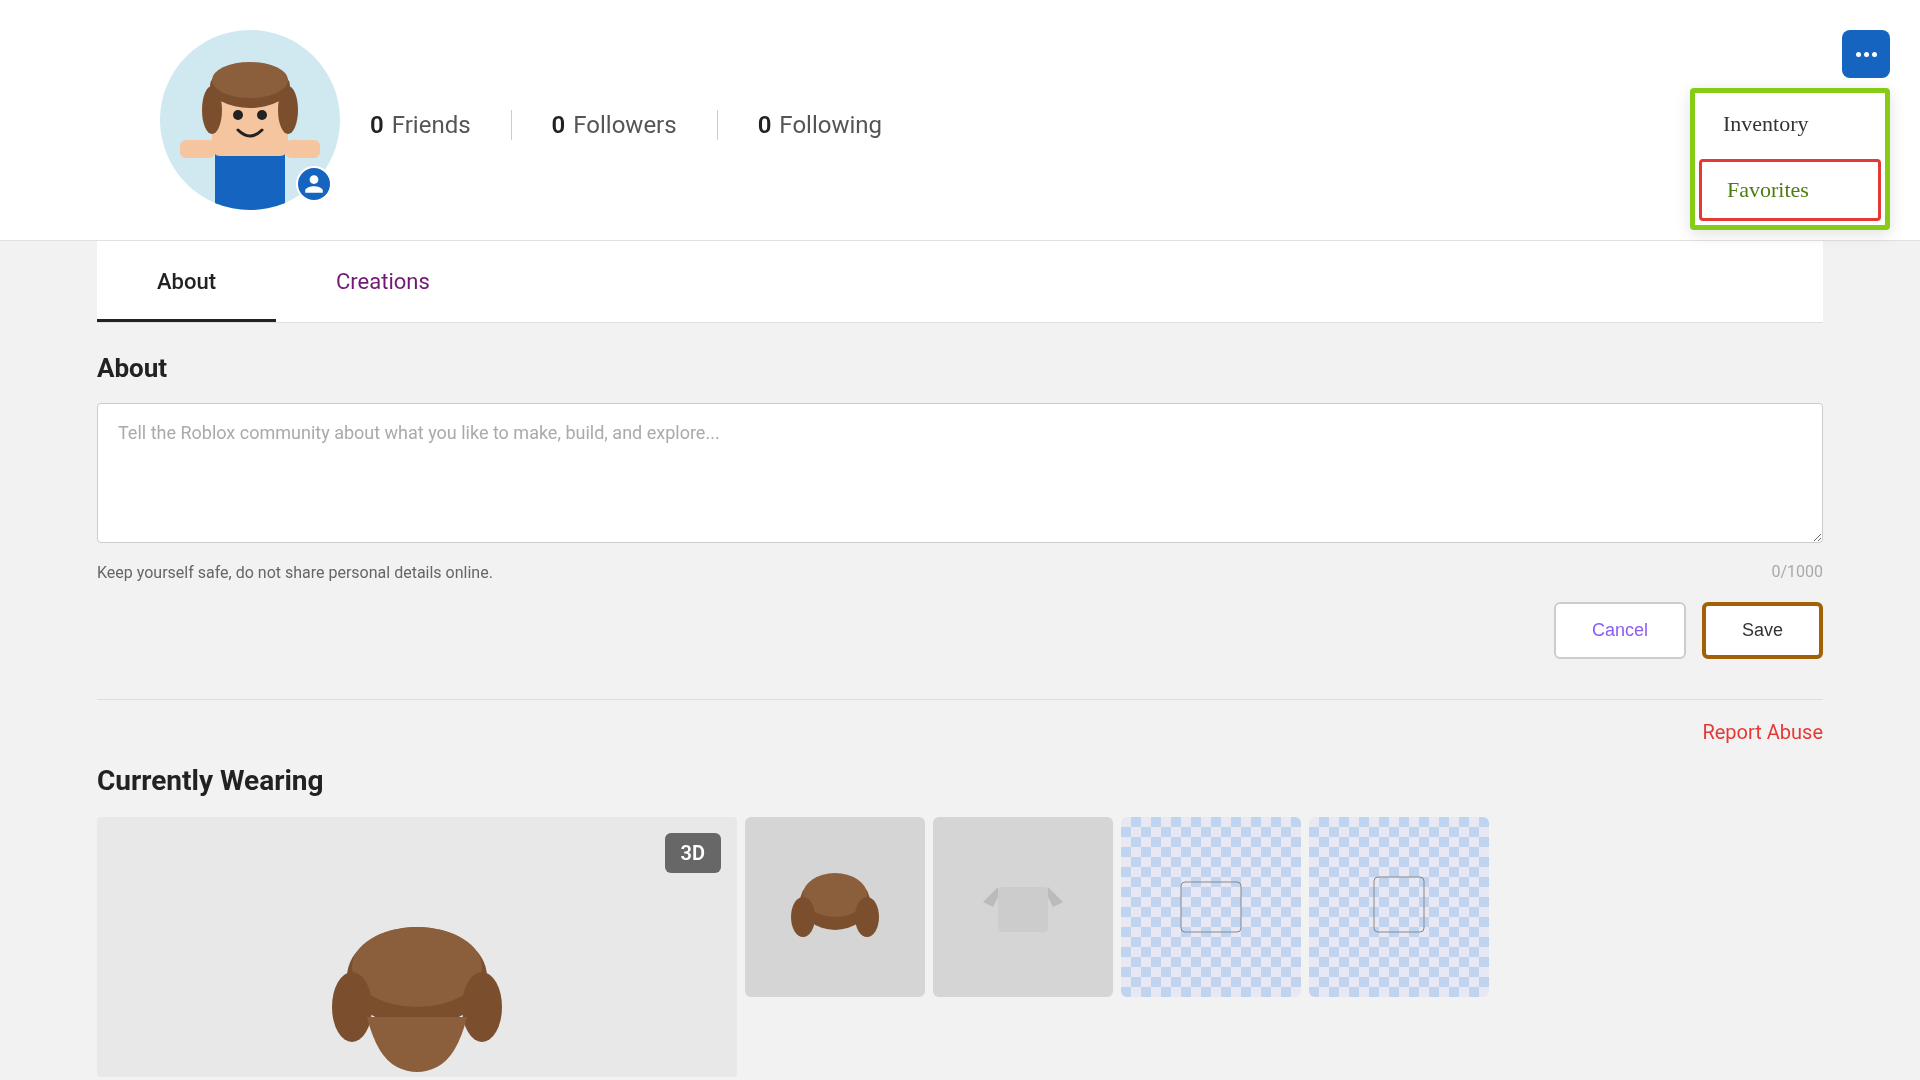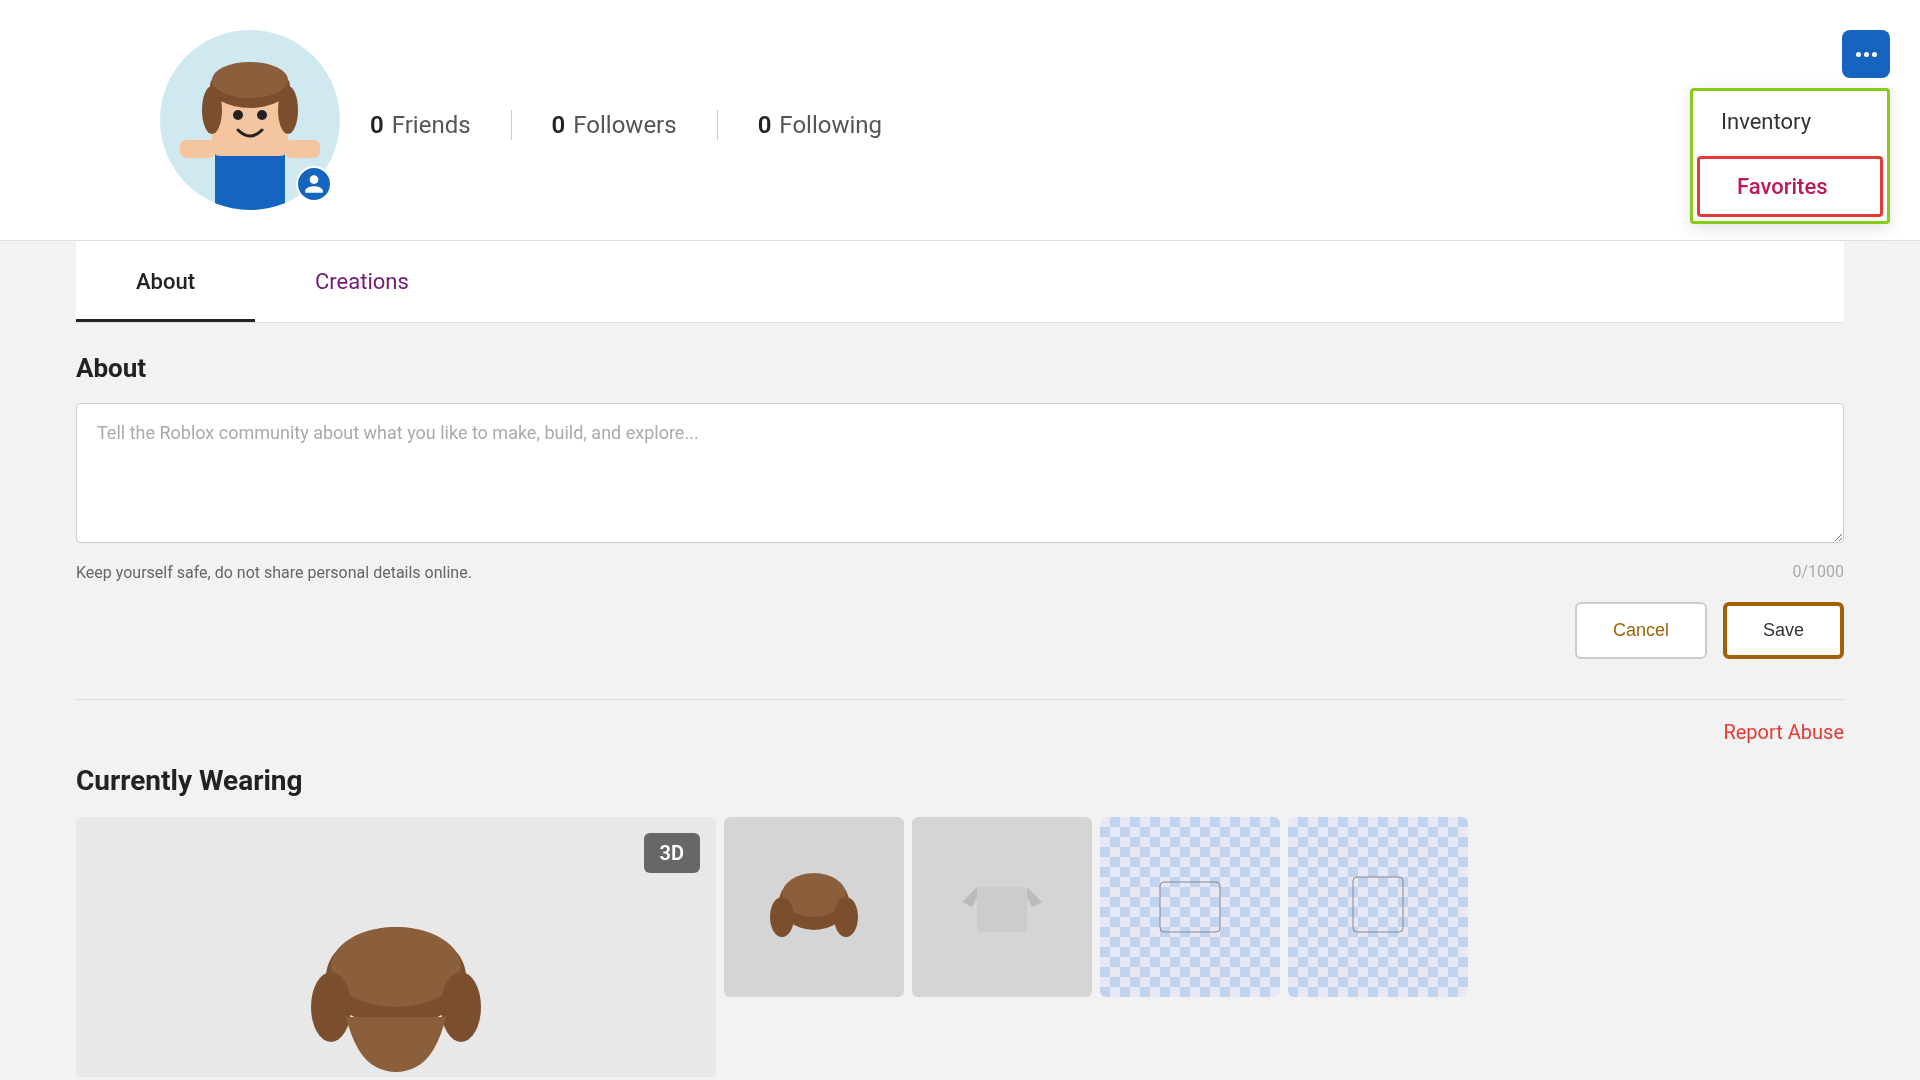--- a/index.html
+++ b/index.html
@@ -120,48 +120,49 @@
       background: #fff;
       border-radius: 50%;
     }
 
     
     .dropdown-menu {
       position: absolute;
       top: 88px;
       right: 30px;
       background: #fff;
-      border: 3px solid #84cc16;
+      border: 5px solid #84cc16;
       border-radius: 4px;
       box-shadow: 0 4px 16px rgba(0,0,0,0.12);
       z-index: 200;
       min-width: 200px;
       overflow: hidden;
+      font-family: Liberation Serif, serif;
     }
 
     .dropdown-item {
       padding: 18px 28px;
       font-size: 22px;
       color: #333;
       cursor: pointer;
       display: block;
     }
 
     .dropdown-item.active {
       border: 3px solid #e53935;
       border-radius: 4px;
       margin: 4px;
-      padding: 15px 37px;
-      color: #be185d;
+      padding: 15px 25px;
+      color: #4d7c0f;
       font-weight: 500;
     }
 
     
     .main-content {
-      padding: 0 76px;
+      padding: 0 97px;
       background: #f2f2f2;
     }
 
     
     .tabs {
       background: #fff;
       display: flex;
       gap: 0;
       border-bottom: 1px solid #e0e0e0;
       margin-bottom: 0;
@@ -242,21 +243,21 @@
       margin-top: 20px;
     }
 
     .btn-cancel {
       padding: 14px 36px;
       font-size: 18px;
       border: 2px solid #ccc;
       background: #fff;
       border-radius: 6px;
       cursor: pointer;
-      color: #a16207;
+      color: #8b5cf6;
     }
 
     .btn-save {
       padding: 14px 36px;
       font-size: 18px;
       border: 4px solid #a16207;
       background: #fff;
       border-radius: 6px;
       cursor: pointer;
       color: #333;

